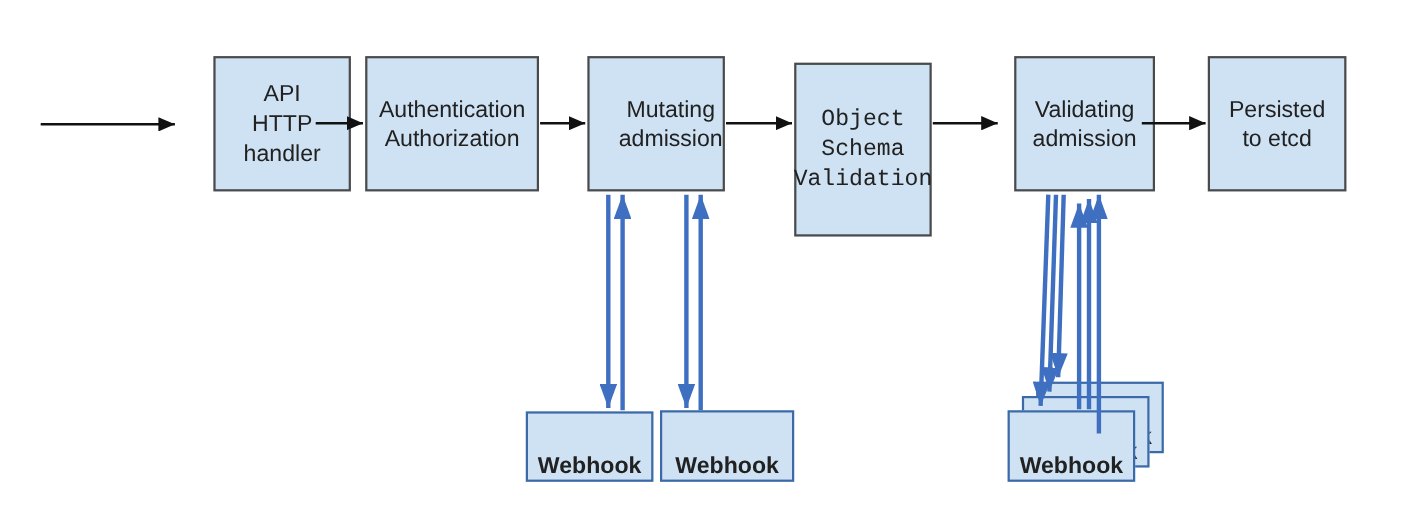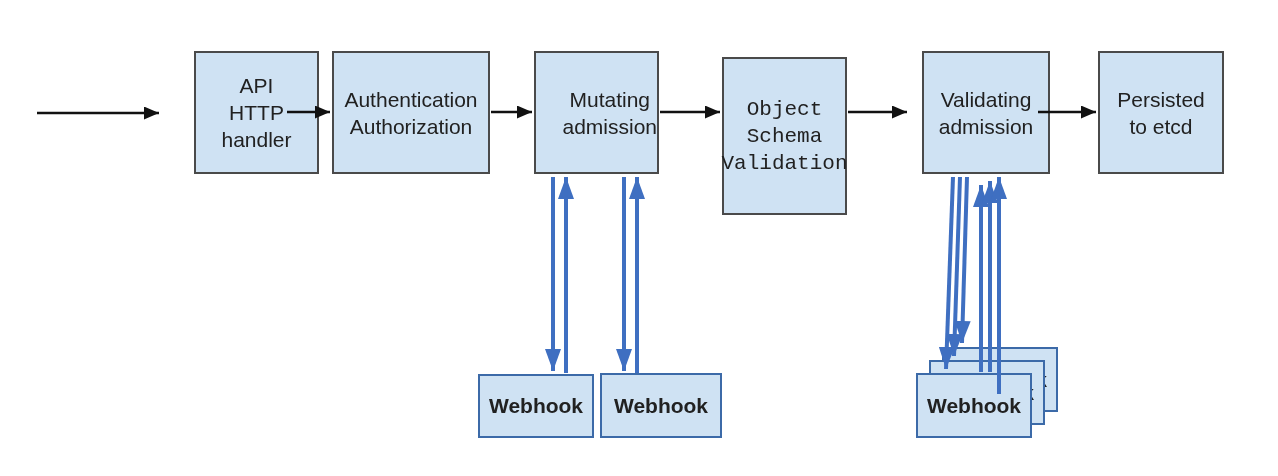--- a/index.html
+++ b/index.html
@@ -28,21 +28,21 @@
     border:2px solid var(--box-border);
     display:flex;align-items:center;justify-content:center;
     text-align:center;
     color:var(--text);
     font-size:21px;line-height:27px;
     white-space:pre-line;
   }
   .webhook{
     border:2.5px solid var(--webhook-border);
     font-weight:bold;
-    font-size:21px;line-height:24px;
+    font-size:21px;line-height:24px;align-items:flex-end;
   }
   
   .b1{left:161px;top:51px;width:125px;height:123px;margin-left:33px;}
   .b2{left:332px;top:51px;width:158px;height:123px;}
   .b3{left:534px;top:51px;width:125px;height:123px;justify-content:flex-end;}
   .b4{left:722px;top:57px;width:125px;height:158px;font-family:Liberation Mono, monospace;}
   .b5{left:909px;top:51px;width:128px;height:123px;margin-left:13px;}
   .b6{left:1098px;top:51px;width:126px;height:123px;}
   
   .wh1{left:478px;top:374px;width:116px;height:64px;}

